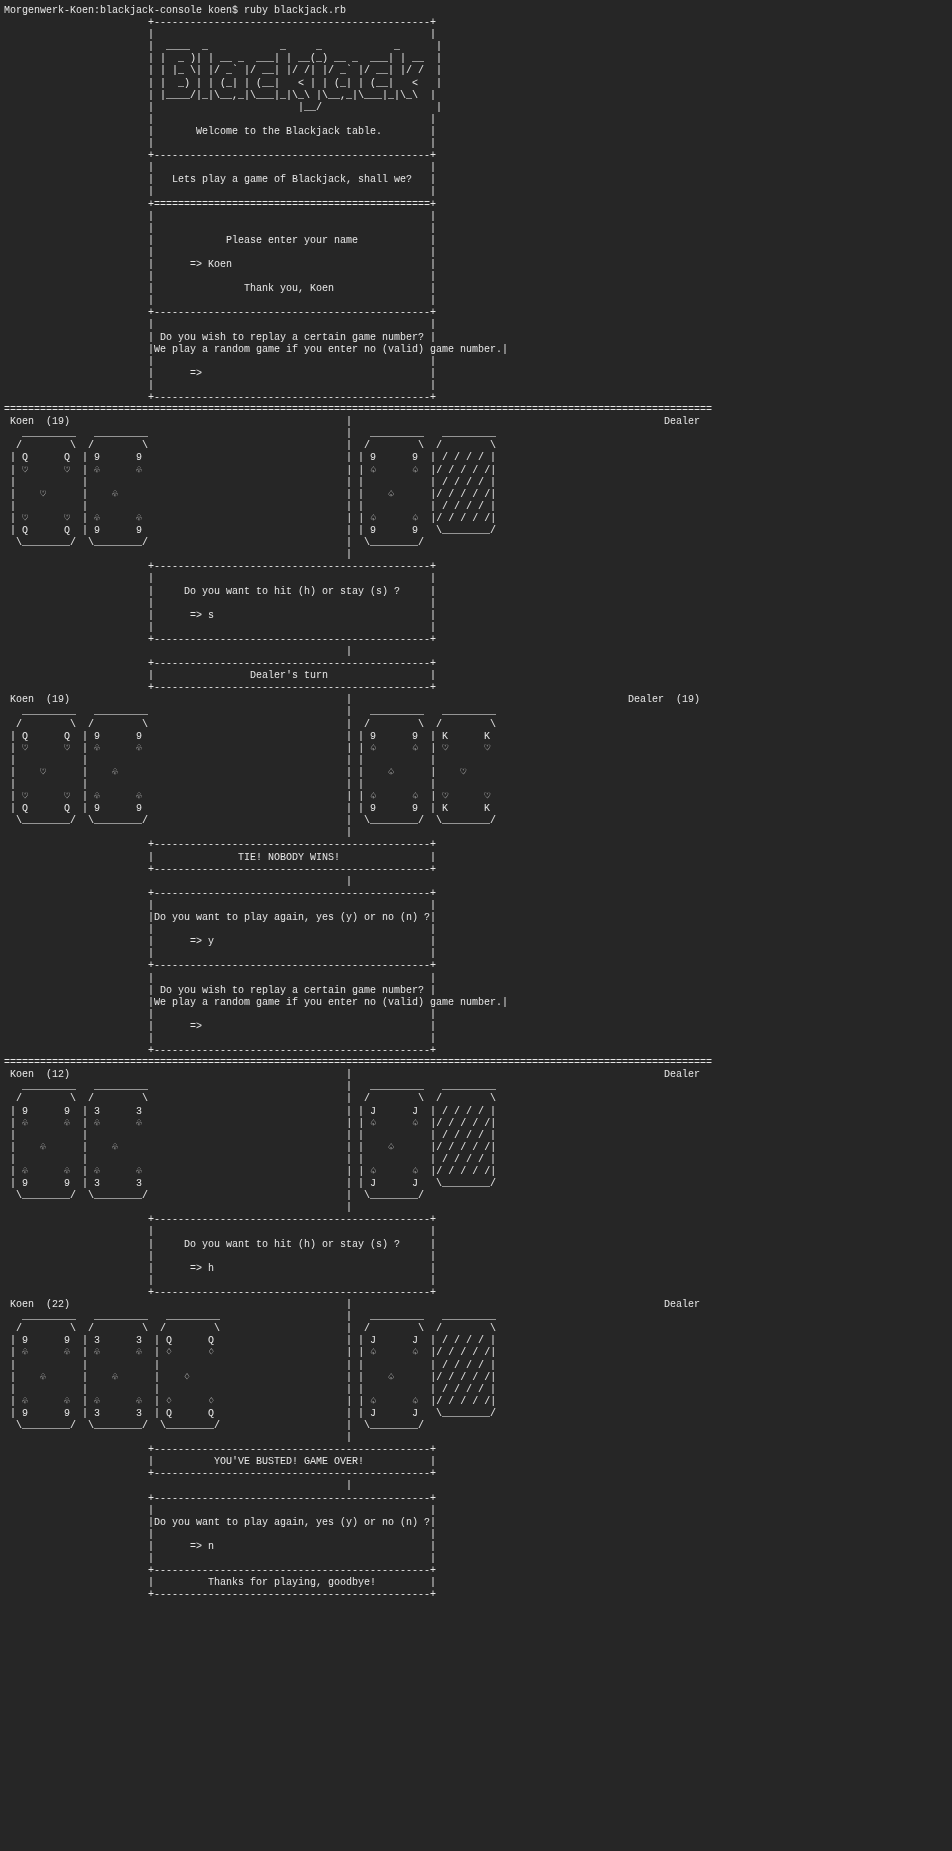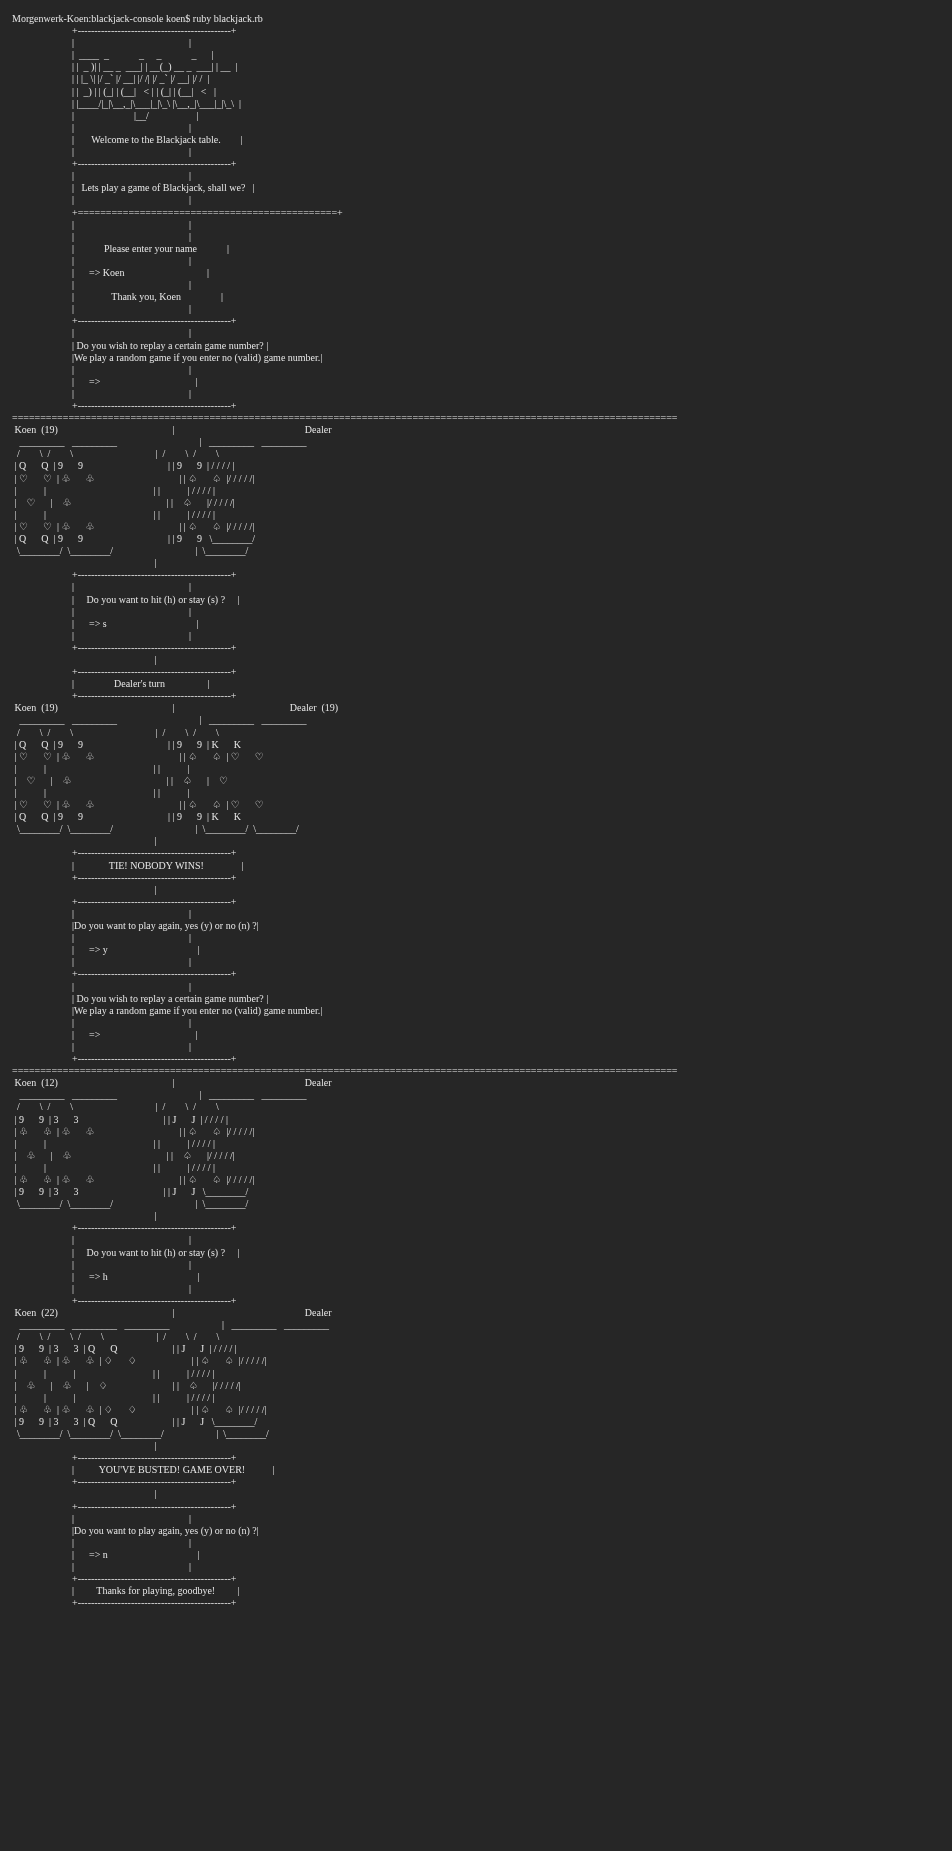--- a/index.html
+++ b/index.html
@@ -7,28 +7,28 @@
     padding: 0;
     background: #262626;
   }
   body {
     width: 952px;
     height: 1851px;
     overflow: hidden;
     font-family: "DejaVu Sans Mono", "Liberation Mono", monospace;
   }
   #term {
-    font-family: Liberation Serif, serif;
+    font-family: Liberation Mono, monospace;
     font-size: 10px;
     line-height: 12.1px;
     letter-spacing: 0px;
     color: #e6e6e6;
     white-space: pre;
     padding: 5px 0 0 4px;
-    margin: 8px;
+    margin: 0;
     -webkit-font-smoothing: none;
     font-smooth: never;
   }
 </style>
 </head>
 <body>
 
 <pre id="term">Morgenwerk-Koen:blackjack-console koen$ ruby blackjack.rb
                         +----------------------------------------------+
                         |                                              |

